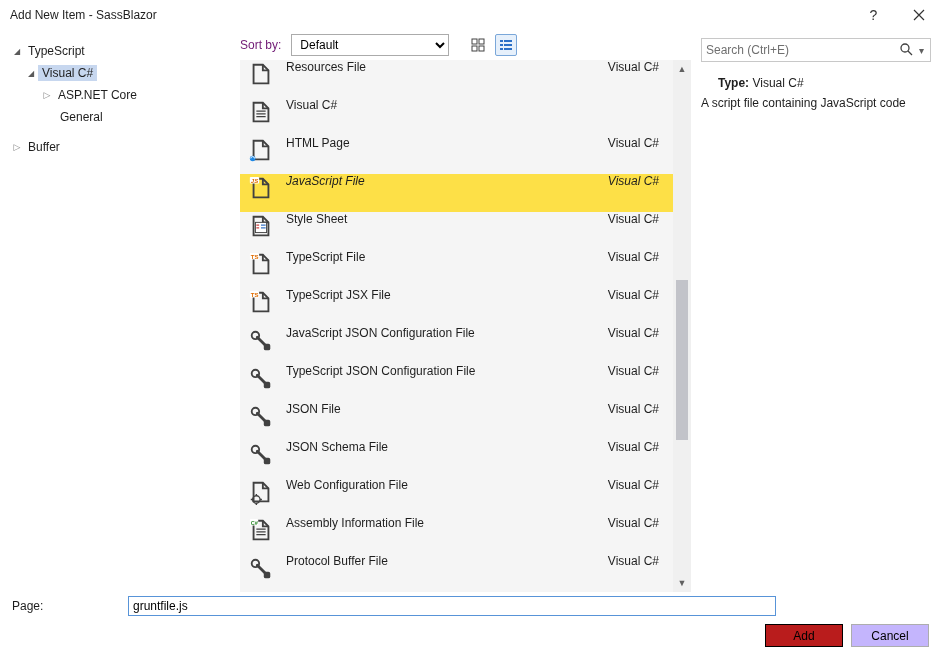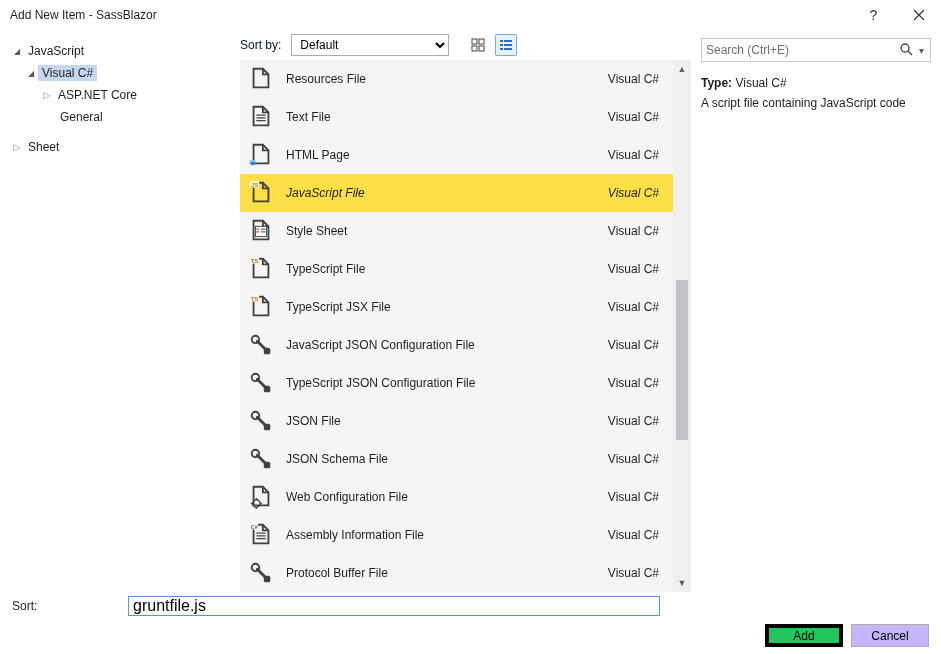--- a/index.html
+++ b/index.html
@@ -19,55 +19,55 @@
 .tree-caret.expanded::before { content: "◢"; font-size: 8px; }
 .tree-label { padding: 1px 4px; }
 .tree-label.sel { background: #c7d7ef; }
 .indent1 { padding-left: 14px; }
 .indent2 { padding-left: 30px; }
 .indent3 { padding-left: 46px; }
 
 
 .center { flex: 1; display: flex; flex-direction: column; }
 .toolbar { height: 32px; display: flex; align-items: center; gap: 6px; padding: 4px 6px 4px 0; }
-.toolbar .sortlbl { margin-right: 4px; color: #0f172a; }
+.toolbar .sortlbl { margin-right: 4px; color: #701a75; }
 .toolbar select { width: 158px; height: 22px; border: 1px solid #ababab; background: #fff; font-size: 12px; padding: 0 4px; }
 .viewbtn { width: 22px; height: 22px; border: 1px solid transparent; display: flex; align-items: center; justify-content: center; }
 .viewbtn.active { border: 1px solid #7aa7d9; background: #e6f0fb; border-radius: 2px; }
 
 
 .tmpl-container { flex: 1; display: flex; background: #f5f5f5; border-left: 0; position: relative; }
 .tmpl-list { flex: 1; overflow: hidden; }
-.tmpl-row { height: 38px; display: flex; align-items: center; padding: 0 10px 0 6px; }
+.tmpl-row { height: 38px; display: flex; padding: 0 10px 0 6px; }
 .tmpl-row.selected { background: #fde047; font-style: italic; }
 .tmpl-icon { width: 30px; height: 30px; display: flex; align-items: center; justify-content: center; margin-right: 10px; }
 .tmpl-name { flex: 1; font-size: 12px; }
 .tmpl-lang { font-size: 12px; color: #1e1e1e; padding-right: 4px; }
 .tmpl-scroll { width: 18px; background: #f0f0f0; position: relative; }
 .tmpl-scroll .up, .tmpl-scroll .down { height: 18px; display: flex; align-items: center; justify-content: center; color: #606060; font-size: 9px; }
 .tmpl-scroll .thumb { position: absolute; left: 3px; right: 3px; top: 220px; height: 160px; background: #c2c3c9; border-radius: 0; }
 
 
 .right-pane { width: 250px; padding: 8px 10px 8px 10px; display: flex; flex-direction: column; }
 .searchbox { height: 24px; border: 1px solid #c8c8c8; display: flex; align-items: center; padding: 0 4px; }
 .searchbox input { flex: 1; border: none; outline: none; font-size: 12px; color: #6d6d6d; font-style: normal; }
 .searchbox input::placeholder { color: #707070; }
 .searchbox .sicon { color: #404040; font-size: 13px; padding: 0 2px; }
 .desc { margin-top: 14px; font-size: 12px; }
 .desc .row1 { margin-bottom: 6px; }
-.desc .lbl { font-weight: bold; }
+.desc .lbl { font-weight: bold; margin-left: 17px; }
 
 
 .bottom { height: 64px; padding: 6px 12px 10px 12px; display: flex; flex-direction: column; gap: 8px; }
 .namerow { display: flex; align-items: center; }
 .namerow .nlabel { width: 116px; }
-.namerow input { width: 532px; height: 20px; border: 1px solid #5894d8; padding: 0 4px; font-size: 16px; outline: none; }
+.namerow input { width: 648px; height: 20px; border: 1px solid #5894d8; padding: 0 4px; font-size: 12px; outline: none; }
 .btnrow { display: flex; justify-content: flex-end; gap: 8px; }
 .btnrow button { width: 78px; height: 23px; border: 1px solid #adadad; background: #c4b5fd; font-size: 12px; }
-.btnrow button.primary { border: 4px solid #000000; background: #22c55e; }
+.btnrow button.primary { border: 1px solid #000000; background: #b91c1c; }
 
 
 .fi { width: 26px; height: 26px; }
 </style>
 </head>
 <body>
 
 <div class="titlebar">
   <div class="title">Add New Item - SassBlazor</div>
   <div class="tbtn">?</div>
@@ -76,37 +76,37 @@
         <path d="M1 1 L11 11 M11 1 L1 11" stroke="#333" stroke-width="1.2"></path>
       </svg>
   </div>
 </div>
 
 <div class="main">
 
   <div class="left-pane">
     <div class="tree-item">
       <span class="tree-caret expanded"></span>
-      <span class="tree-label">JavaScript</span>
+      <span class="tree-label">TypeScript</span>
     </div>
     <div class="tree-item indent1">
       <span class="tree-caret expanded"></span>
       <span class="tree-label sel">Visual C#</span>
     </div>
     <div class="tree-item indent2">
       <span class="tree-caret collapsed"></span>
       <span class="tree-label">ASP.NET Core</span>
     </div>
     <div class="tree-item indent3">
       <span class="tree-label">General</span>
     </div>
     <div style="height:8px"></div>
     <div class="tree-item">
       <span class="tree-caret collapsed"></span>
-      <span class="tree-label">Sheet</span>
+      <span class="tree-label">Buffer</span>
     </div>
   </div>
 
   <div class="center">
     <div class="toolbar">
       <span class="sortlbl">Sort by:</span>
       <select><option>Default</option></select>
       <div style="width:6px"></div>
       <div class="viewbtn">
         <svg width="14" height="14" viewBox="0 0 14 14">
@@ -141,21 +141,20 @@
             <div class="tmpl-lang">Visual C#</div>
           </div>
           <div class="tmpl-row">
             <div class="tmpl-icon">
               <svg class="fi" viewBox="0 0 28 28">
                 <path d="M6 3 h10 l6 6 v14 h-16 z" fill="none" stroke="#414141" stroke-width="2"></path>
                 <path d="M16 3 v6 h6" fill="none" stroke="#414141" stroke-width="2"></path>
                 <path d="M9 12 h10 M9 15 h10 M9 18 h10" stroke="#414141" stroke-width="1.4"></path>
               </svg>
             </div>
-            <div class="tmpl-name">Text File</div>
             <div class="tmpl-lang">Visual C#</div>
           </div>
           <div class="tmpl-row">
             <div class="tmpl-icon">
               <svg class="fi" viewBox="0 0 28 28">
                 <path d="M6 3 h10 l6 6 v14 h-16 z" fill="none" stroke="#414141" stroke-width="2"></path>
                 <path d="M16 3 v6 h6" fill="none" stroke="#414141" stroke-width="2"></path>
                 <circle cx="5" cy="22" r="3" fill="#1e88e5"></circle>
                 <path d="M3 22 a2 2 0 0 1 4 0" fill="none" stroke="#fff" stroke-width="1"></path>
               </svg>
@@ -317,20 +316,20 @@
         <span class="lbl">Type:</span>
         <span>Visual C#</span>
       </div>
       <div>A script file containing JavaScript code</div>
     </div>
   </div>
 </div>
 
 <div class="bottom">
   <div class="namerow">
-    <span class="nlabel">Sort:</span>
+    <span class="nlabel">Page:</span>
     <input value="gruntfile.js" style="">
   </div>
   <div class="btnrow">
     <button class="primary">Add</button>
     <button>Cancel</button>
   </div>
 </div>
 
 </body></html>

